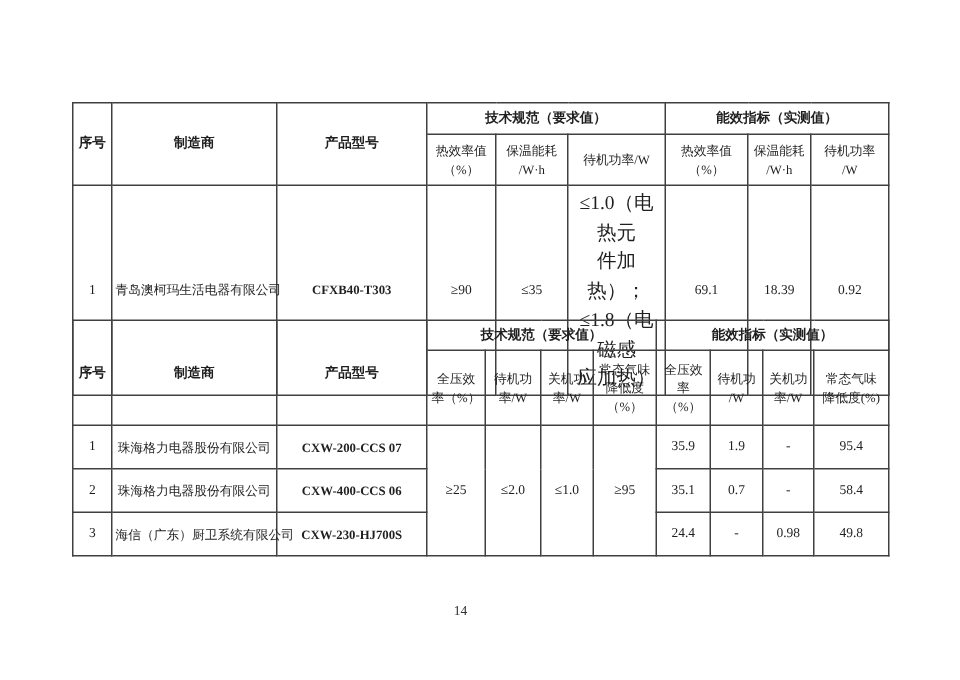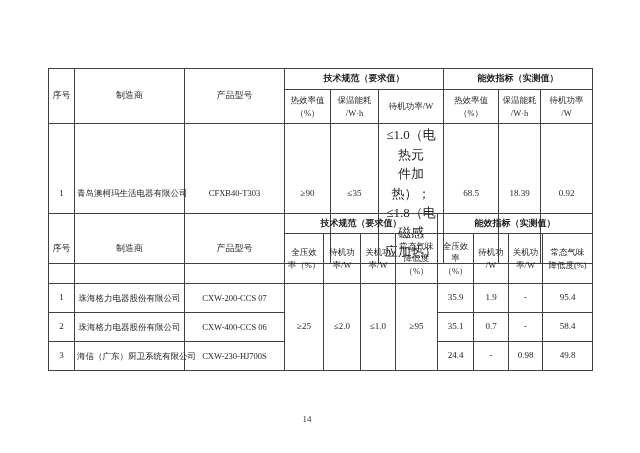--- a/index.html
+++ b/index.html
@@ -12,34 +12,34 @@
   th, td {
     border:1px solid #404040;
     text-align:center; vertical-align:middle;
     padding:1px 2px;
     font-size:9px; font-weight:normal; line-height:1.45;
     overflow:visible;
   }
   .t1 { left:48px; top:68px;  width:544px; }
   .t2 { left:48px; top:213px; width:544px; }
   .grp   { font-weight:bold; font-size:9px; }
-  .mainh { font-weight:normal; font-size:9px;margin-left:40px; }
+  .mainh { font-weight:bold; font-size:9px;margin-left:40px; }
   .subh  { font-size:8.5px; white-space:pre-line; }
   .pre   { white-space:pre-line; line-height:1.5; font-size:13px; }
   .cn-name { font-size:8.5px; white-space:nowrap; }
-  .model   { font-size:8.5px; font-weight:normal; white-space:nowrap; }
+  .model   { font-size:8.5px; font-weight:bold; white-space:nowrap; }
   .section-row {
     position:absolute; left:48px; top:187px; width:544px; height:26px;
     border-left:1px solid #404040; border-right:1px solid #404040;
     display:flex; align-items:center; justify-content:center;
     font-size:9.5px; font-weight:bold;
   }
   .page-number {
     position:absolute; top:402px; left:307px; transform:translateX(-50%);
-    font-size:9px; color:#333;margin-top:12px;
+    font-size:9px; color:#333;
   }
 </style>
 </head>
 <body>
 
 <div class="page">
 
   <table class="t1">
     <colgroup>
       <col style="width:26px">
@@ -76,21 +76,21 @@
       <tr style="height:64px">
         <td>1</td>
         <td class="cn-name">青岛澳柯玛生活电器有限公司</td>
         <td class="model">CFXB40-T303</td>
         <td>≥90</td>
         <td>≤35</td>
         <td class="pre">≤1.0（电热元
 件加热）；
 ≤1.8（电磁感
 应加热）</td>
-        <td>68.5</td>
+        <td>69.1</td>
         <td>18.39</td>
         <td>0.92</td>
       </tr>
     </tbody>
   </table>
 
 
   <table class="t2">
     <colgroup>
       <col style="width:26px">

